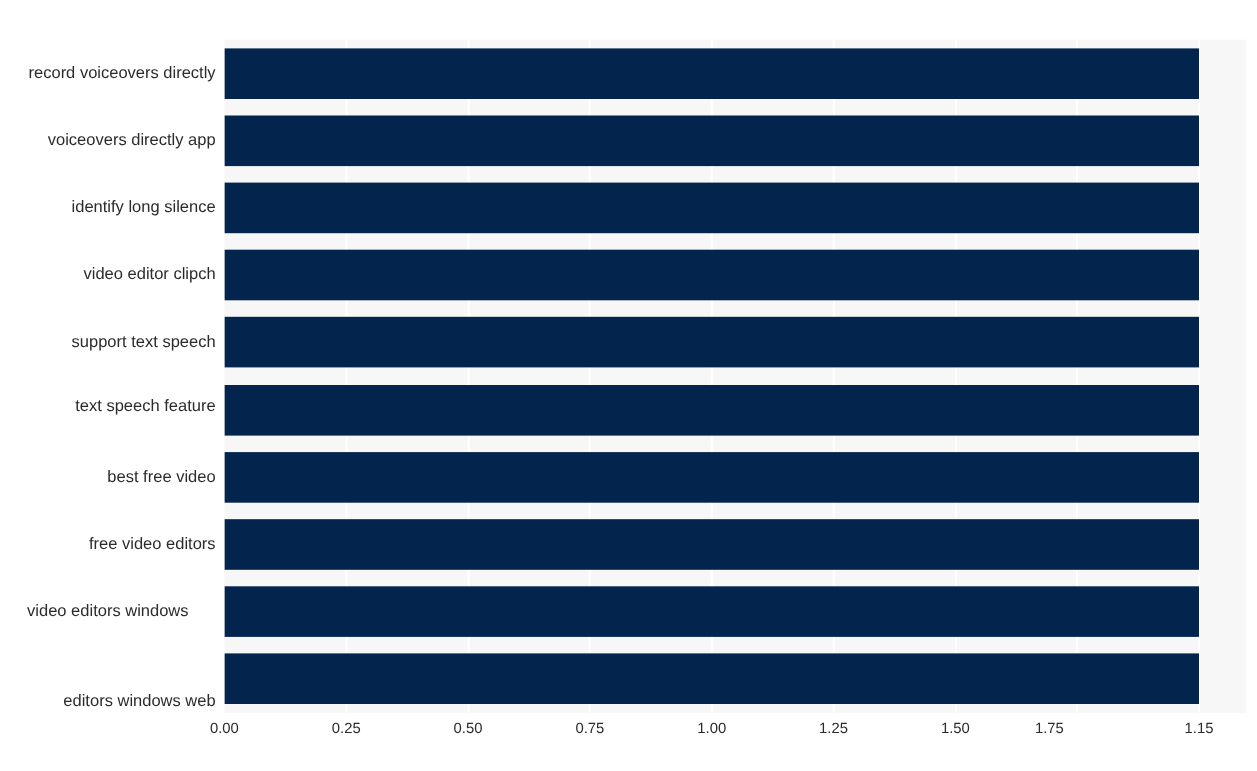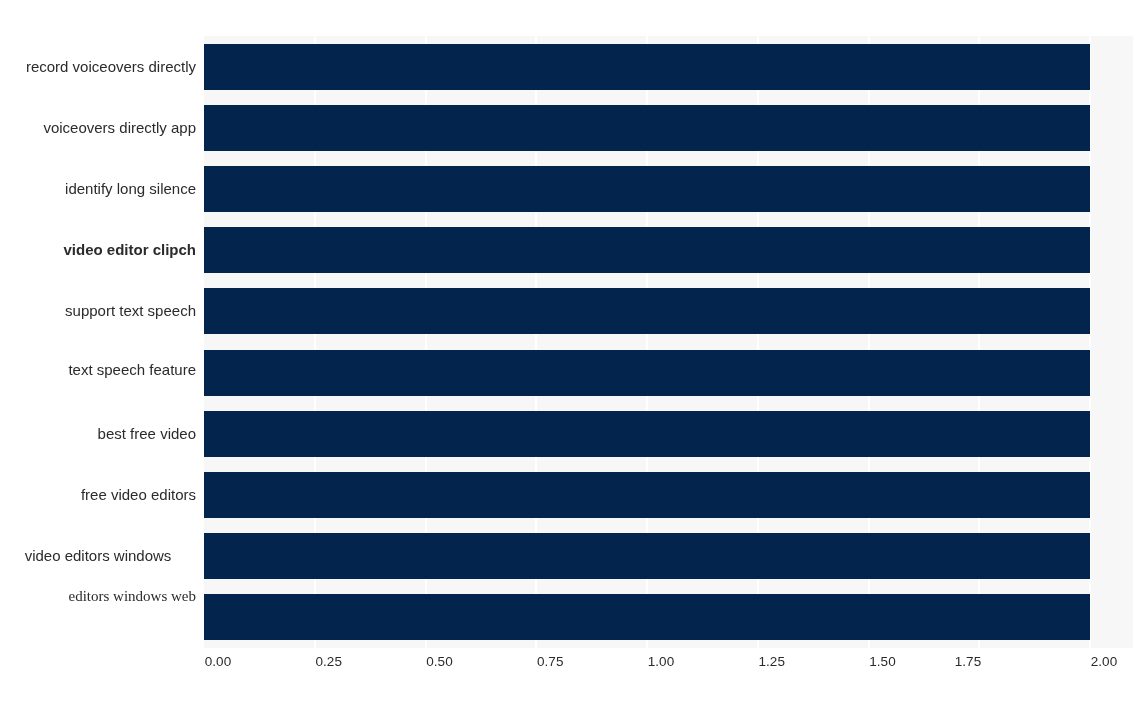--- a/index.html
+++ b/index.html
@@ -81,21 +81,20 @@
     width: 929px;
     height: 18px;
   }
   .x-label {
     position: absolute;
     top: 0;
     transform: translateX(-50%);
     font-size: 13.5px;
     color: #2b2b2b;
     white-space: nowrap;
-    margin-left: 14px;
   }
   #x-axis-label {
     position: absolute;
     left: 204px;
     top: 675px;
     width: 929px;
     text-align: center;
     font-size: 14.5px;
     color: #2b2b2b;
   }
@@ -128,35 +127,35 @@
         <div class="bar" style="top: 436px; width: 886px;"></div>
         <div class="bar" style="top: 497.2px; width: 886px;"></div>
         <div class="bar" style="top: 558.4px; width: 886px;"></div>
       </div>
   </div>
 
   <div id="y-labels">
       <div class="y-label" style="top: 22.6px;">record voiceovers directly</div>
       <div class="y-label" style="top: 83.8px;">voiceovers directly app</div>
       <div class="y-label" style="top: 145px; text-align: right;">identify long silence</div>
-      <div class="y-label" style="top: 206.2px; font-weight: bold;">video editor clipch</div>
+      <div class="y-label" style="top: 206.2px;">video editor clipch</div>
       <div class="y-label" style="top: 267.4px;">support text speech</div>
       <div class="y-label" style="top: 326px; padding-left: 32px;">text speech feature</div>
       <div class="y-label" style="top: 389.8px;">best free video</div>
       <div class="y-label" style="top: 451px;">free video editors</div>
       <div class="y-label" style="top: 512.2px; text-align: center;">video editors windows</div>
-      <div class="y-label" style="top: 552px; font-family: Liberation Serif, serif;">editors windows web</div>
+      <div class="y-label" style="top: 594px;">editors windows web</div>
     </div>
 
   <div id="x-labels">
       <div class="x-label" style="left: 0px;">0.00</div>
       <div class="x-label" style="left: 110.75px;">0.25</div>
       <div class="x-label" style="left: 221.5px;">0.50</div>
       <div class="x-label" style="left: 332.25px;">0.75</div>
       <div class="x-label" style="left: 443px;">1.00</div>
       <div class="x-label" style="left: 553.75px;">1.25</div>
       <div class="x-label" style="left: 664.5px;">1.50</div>
       <div class="x-label" style="left: 750px;">1.75</div>
-      <div class="x-label" style="left: 886px;">2.00</div>
+      <div class="x-label" style="left: 886px;">1.15</div>
     </div>
 
 
 </div>
 
 </body></html>

